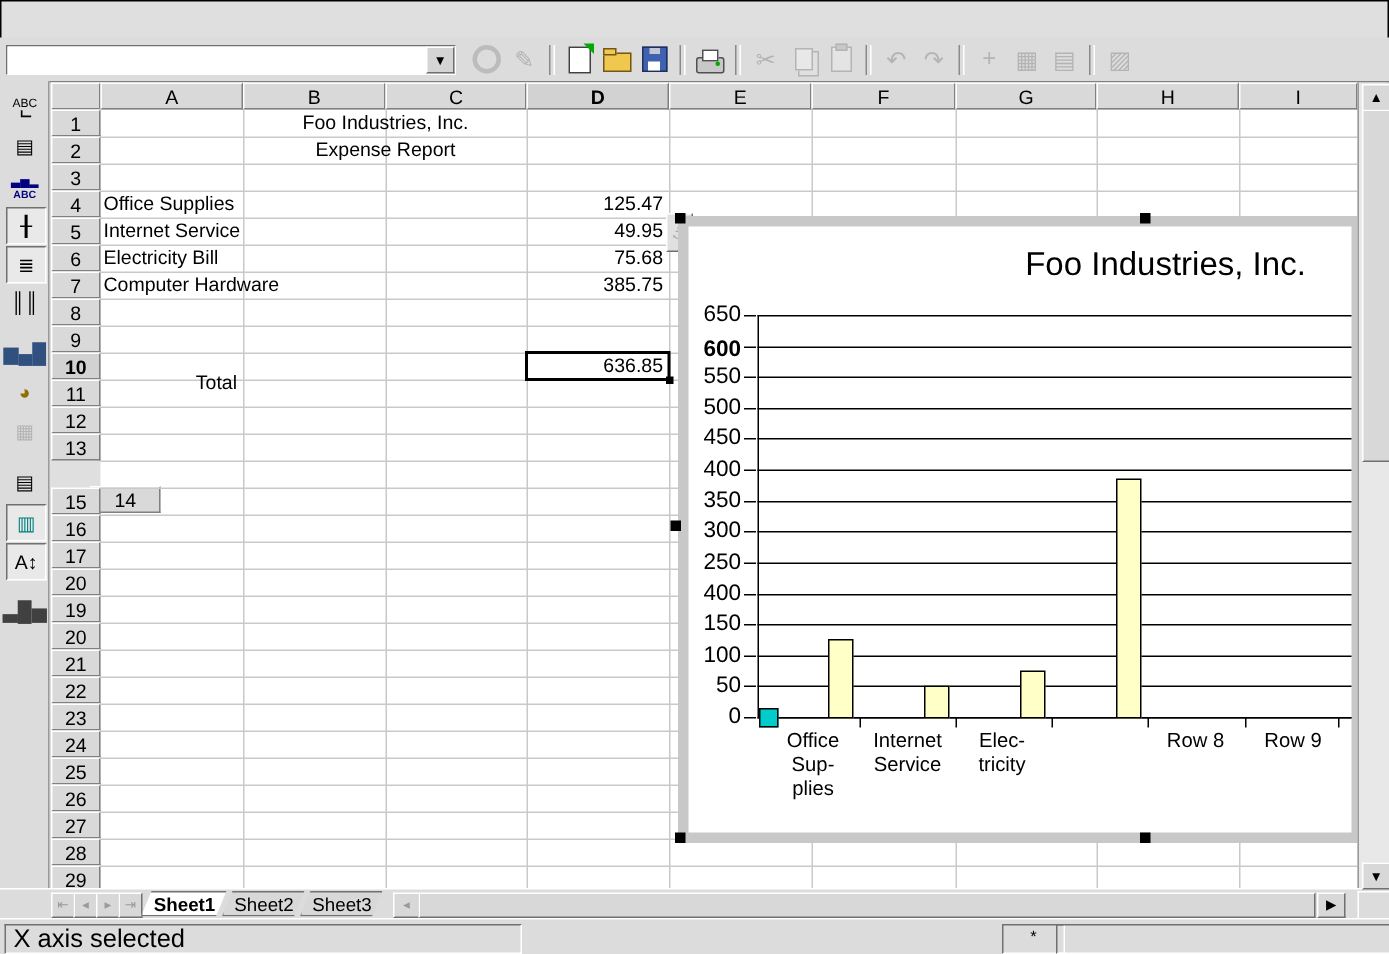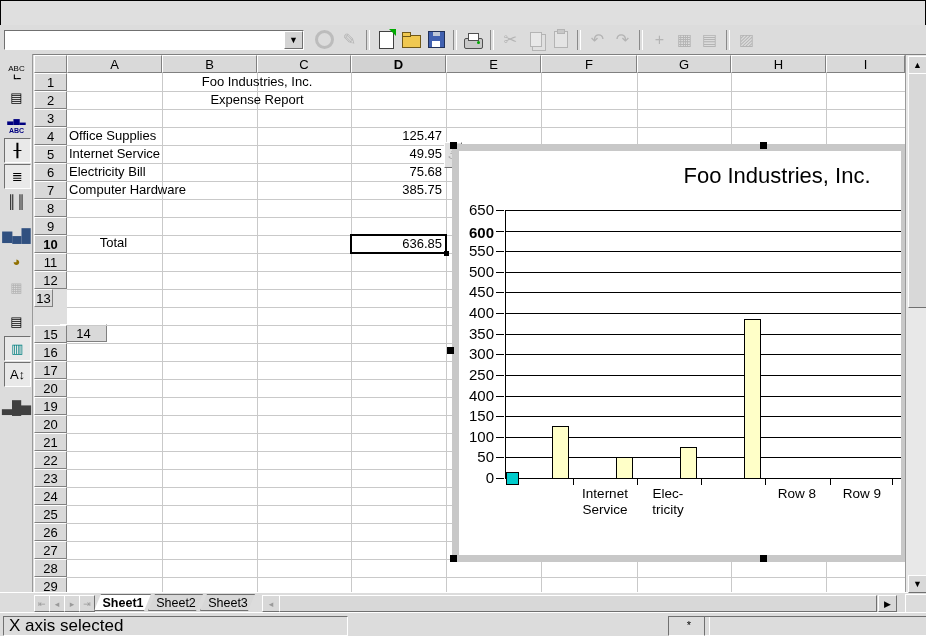--- a/index.html
+++ b/index.html
@@ -189,21 +189,21 @@
       <div class="abs hdr" style="left:34px;top:109px;width:33px;height:18px;">3</div>
       <div class="abs hdr" style="left:34px;top:127px;width:33px;height:18px;">4</div>
       <div class="abs hdr" style="left:34px;top:145px;width:33px;height:18px;">5</div>
       <div class="abs hdr" style="left:34px;top:163px;width:33px;height:18px;">6</div>
       <div class="abs hdr" style="left:34px;top:181px;width:33px;height:18px;">7</div>
       <div class="abs hdr" style="left:34px;top:199px;width:33px;height:18px;">8</div>
       <div class="abs hdr" style="left:34px;top:217px;width:33px;height:18px;">9</div>
       <div class="abs hdr sel" style="left:34px;top:235px;width:33px;height:18px;">10</div>
       <div class="abs hdr" style="left:34px;top:253px;width:33px;height:18px;">11</div>
       <div class="abs hdr" style="left:34px;top:271px;width:33px;height:18px;">12</div>
-      <div class="abs hdr" style="left:34px;top:289px;width:19px;height:18px;">13</div>
+      <div class="abs hdr" style="left:34px;top:289px;width:33px;height:18px;">13</div>
       <div class="abs hdr" style="left:34px;top:324px;width:47px;height:18px;margin-left:26px;">14</div>
       <div class="abs hdr" style="left:34px;top:325px;width:33px;height:18px;">15</div>
       <div class="abs hdr" style="left:34px;top:343px;width:33px;height:18px;">16</div>
       <div class="abs hdr" style="left:34px;top:361px;width:33px;height:18px;">17</div>
       <div class="abs hdr" style="left:34px;top:379px;width:33px;height:18px;">20</div>
       <div class="abs hdr" style="left:34px;top:397px;width:33px;height:18px;">19</div>
       <div class="abs hdr" style="left:34px;top:415px;width:33px;height:18px;">20</div>
       <div class="abs hdr" style="left:34px;top:433px;width:33px;height:18px;">21</div>
       <div class="abs hdr" style="left:34px;top:451px;width:33px;height:18px;">22</div>
       <div class="abs hdr" style="left:34px;top:469px;width:33px;height:18px;">23</div>
@@ -253,21 +253,21 @@
       <div class="cell" style="left: 162px; width: 190px; text-align: center; top: 73px;">Foo Industries, Inc.</div>
       <div class="cell" style="left: 162px; width: 190px; text-align: center; top: 91px;">Expense Report</div>
       <div class="cell" style="left: 69px; width: 89px; text-align: left; top: 127px;">Office Supplies</div>
       <div class="cell" style="left: 353px; width: 89px; text-align: right; top: 127px;">125.47</div>
       <div class="cell" style="left: 69px; width: 89px; text-align: left; top: 145px;">Internet Service</div>
       <div class="cell" style="left: 353px; width: 89px; text-align: right; top: 145px;">49.95</div>
       <div class="cell" style="left: 69px; width: 89px; text-align: left; top: 163px;">Electricity Bill</div>
       <div class="cell" style="left: 353px; width: 89px; text-align: right; top: 163px;">75.68</div>
       <div class="cell" style="left: 69px; width: 89px; text-align: left; top: 181px;">Computer Hardware</div>
       <div class="cell" style="left: 353px; width: 89px; text-align: right; top: 181px;">385.75</div>
-      <div class="cell" style="left: 69px; width: 89px; text-align: center; top: 234px;">Total</div>
+      <div class="cell" style="left: 69px; width: 89px; text-align: right; top: 246px;">Total</div>
       <div class="cell" style="left: 353px; width: 89px; text-align: right; top: 235px;">636.85</div>
       <div class="abs" style="left:350px;top:234px;width:97px;height:20px;border:2px solid #000;box-sizing:border-box;z-index:3;"></div>
       <div class="abs" style="left:444px;top:251px;width:5px;height:5px;background:#000;z-index:3;"></div>
     </div>
 
   <div id="chart" class="abs" style="left:452px;top:144px;width:456px;height:418px;">
     <div id="chartinner">
       <div id="charttitle" style="left:318px;top:12px;">Foo Industries, Inc.</div>
       <div id="plot"></div>
     </div>
@@ -323,20 +323,21 @@
       <div class="xtick" style="left:121px;top:334px;"></div>
       <div class="xtick" style="left:185px;top:334px;"></div>
       <div class="xtick" style="left:249px;top:334px;"></div>
       <div class="xtick" style="left:313px;top:334px;"></div>
       <div class="xtick" style="left:378px;top:334px;"></div>
       <div class="xtick" style="left:440px;top:334px;"></div>
       <div class="bar" style="left:100px;top:282px;width:17px;height:53px;background:#FFFFC8;"></div>
       <div class="bar" style="left:164px;top:313px;width:17px;height:22px;background:#FFFFC8;"></div>
       <div class="bar" style="left:228px;top:303px;width:17px;height:32px;background:#FFFFC8;"></div>
       <div class="bar" style="left:292px;top:175px;width:17px;height:160px;background:#FFFFC8;"></div>
+      <div class="xlab" style="left:57px;top:342px;">Office<br>Sup-<br>plies</div>
       <div class="xlab" style="left:120px;top:342px;">Internet<br>Service</div>
       <div class="xlab" style="left:183px;top:342px;">Elec-<br>tricity</div>
       <div class="xlab" style="left:312px;top:342px;">Row 8</div>
       <div class="xlab" style="left:377px;top:342px;">Row 9</div>
       <div></div>
       <div style="left:54px;top:328px;" id="axis-handle"></div>
     </div>
 
   <div class="abs raised" style="left:444px;top:142px;width:16px;height:24px;background:#E0E0E0;color:#A8A8A8;font-size:12px;display:flex;align-items:center;justify-content:center;z-index:4;">⚓</div>
 

